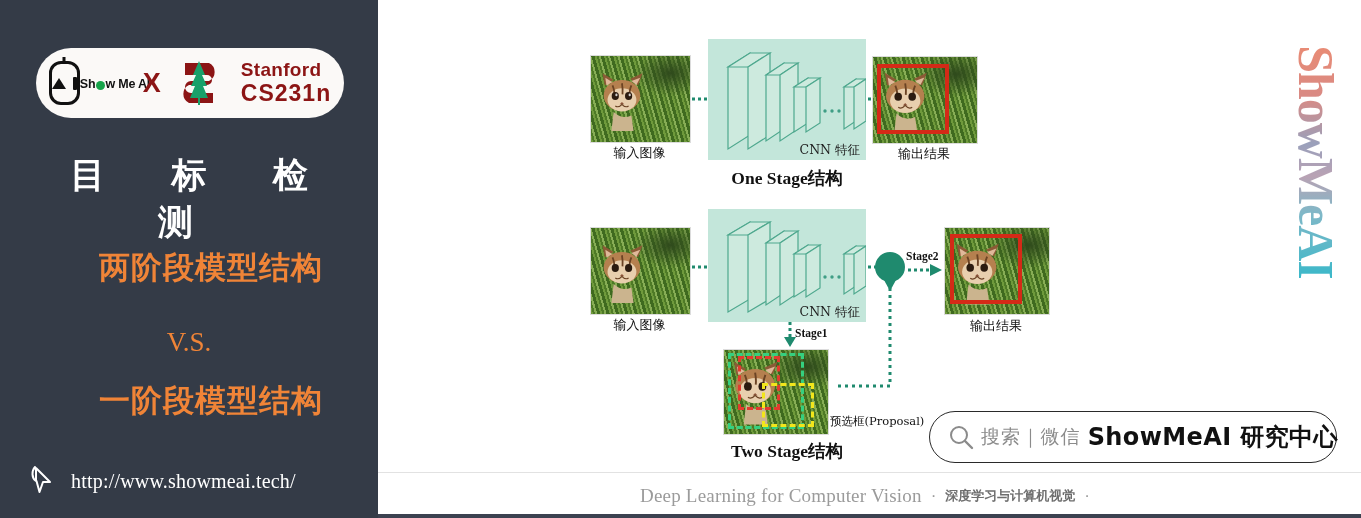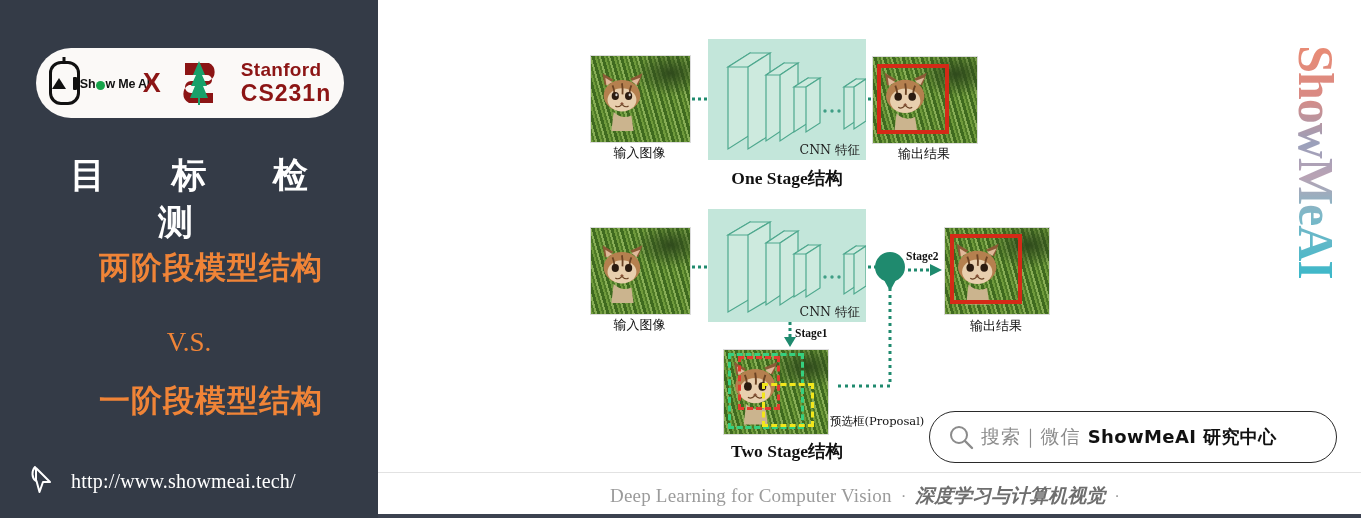--- a/index.html
+++ b/index.html
@@ -165,39 +165,38 @@
     position:absolute;left:551px;top:411px;width:408px;height:52px;
     border:1.6px solid #2a2a2a;border-radius:26px;background:#fff;
     display:flex;align-items:center;padding-left:18px;gap:7px;box-sizing:border-box;
   }
   .mag{width:26px;height:26px;flex:0 0 26px;}
   .s-grey{
     color:#8b8b8b;font-size:19px;letter-spacing:1px;white-space:nowrap;
     font-family:"DejaVu Sans","Liberation Sans",sans-serif;
   }
   .s-bold{
-    color:#111;font-size:18px;font-weight:bold;white-space:nowrap;letter-spacing:.4px;
+    color:#111;font-size:24px;font-weight:bold;white-space:nowrap;letter-spacing:.4px;
     font-family:"DejaVu Sans","Liberation Sans",sans-serif;
   }
 
   .footer{
     position:absolute;left:0;right:0;bottom:0;height:46px;
     border-top:1px solid #e2e2e2;
     display:flex;align-items:center;justify-content:center;
     gap:0px;padding:0 12px;box-sizing:border-box;margin-top:25px;
   }
   .footer .f1{
     color:#9b9b9b;font-size:19px;letter-spacing:.2px;white-space:nowrap;
     font-family:"Liberation Serif","DejaVu Serif",serif;
   }
   .footer .sep{color:#9b9b9b;font-size:17px;margin:0 9px;}
   .footer .f2{
-    color:#6e6e6e;font-size:19px;font-weight:bold;white-space:nowrap;
-    font-family:"DejaVu Sans","Liberation Sans",sans-serif;
-    font-style:italic;
+    color:#6e6e6e;font-size:13px;font-weight:bold;white-space:nowrap;
+    font-family:"DejaVu Sans","Liberation Sans",sans-serif;
   }
   .footer .f3{
     color:#a9a9a9;font-size:18px;white-space:nowrap;
     font-family:"DejaVu Sans","Liberation Sans",sans-serif;
   }
   .bottombar{position:absolute;left:0;right:0;bottom:0;height:4px;background:#3c4250;}
 </style>
 </head>
 <body>
 

